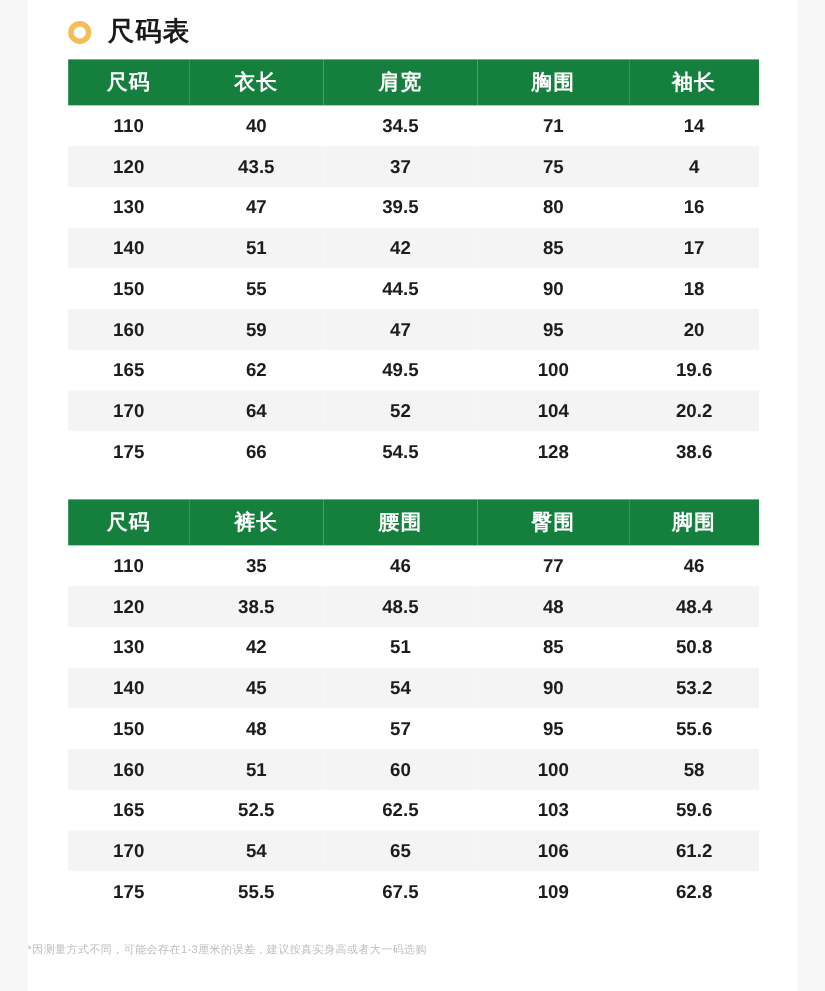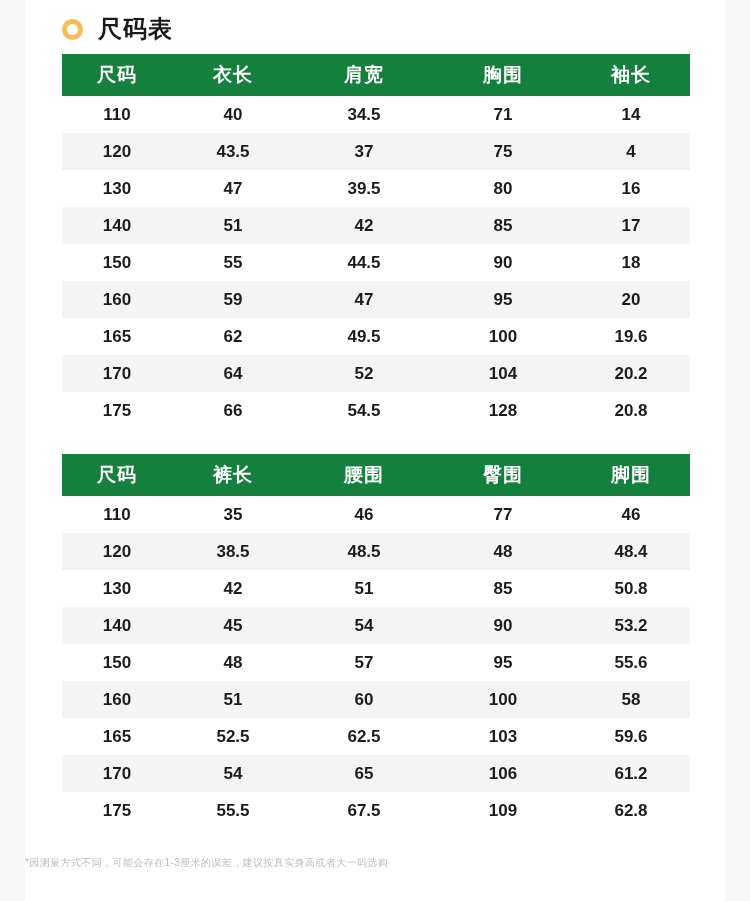--- a/index.html
+++ b/index.html
@@ -188,21 +188,21 @@
           <td class="col-1">64</td>
           <td class="col-2">52</td>
           <td class="col-3">104</td>
           <td class="col-4">20.2</td>
         </tr>
         <tr>
           <td class="col-0">175</td>
           <td class="col-1">66</td>
           <td class="col-2">54.5</td>
           <td class="col-3">128</td>
-          <td class="col-4">20.8</td>
+          <td class="col-4">38.6</td>
         </tr>
       </tbody>
     </table>
 
     <table class="size-table second">
       <thead>
         <tr>
           <th class="col-0">尺码</th>
           <th class="col-1">裤长</th>
           <th class="col-2">腰围</th>

